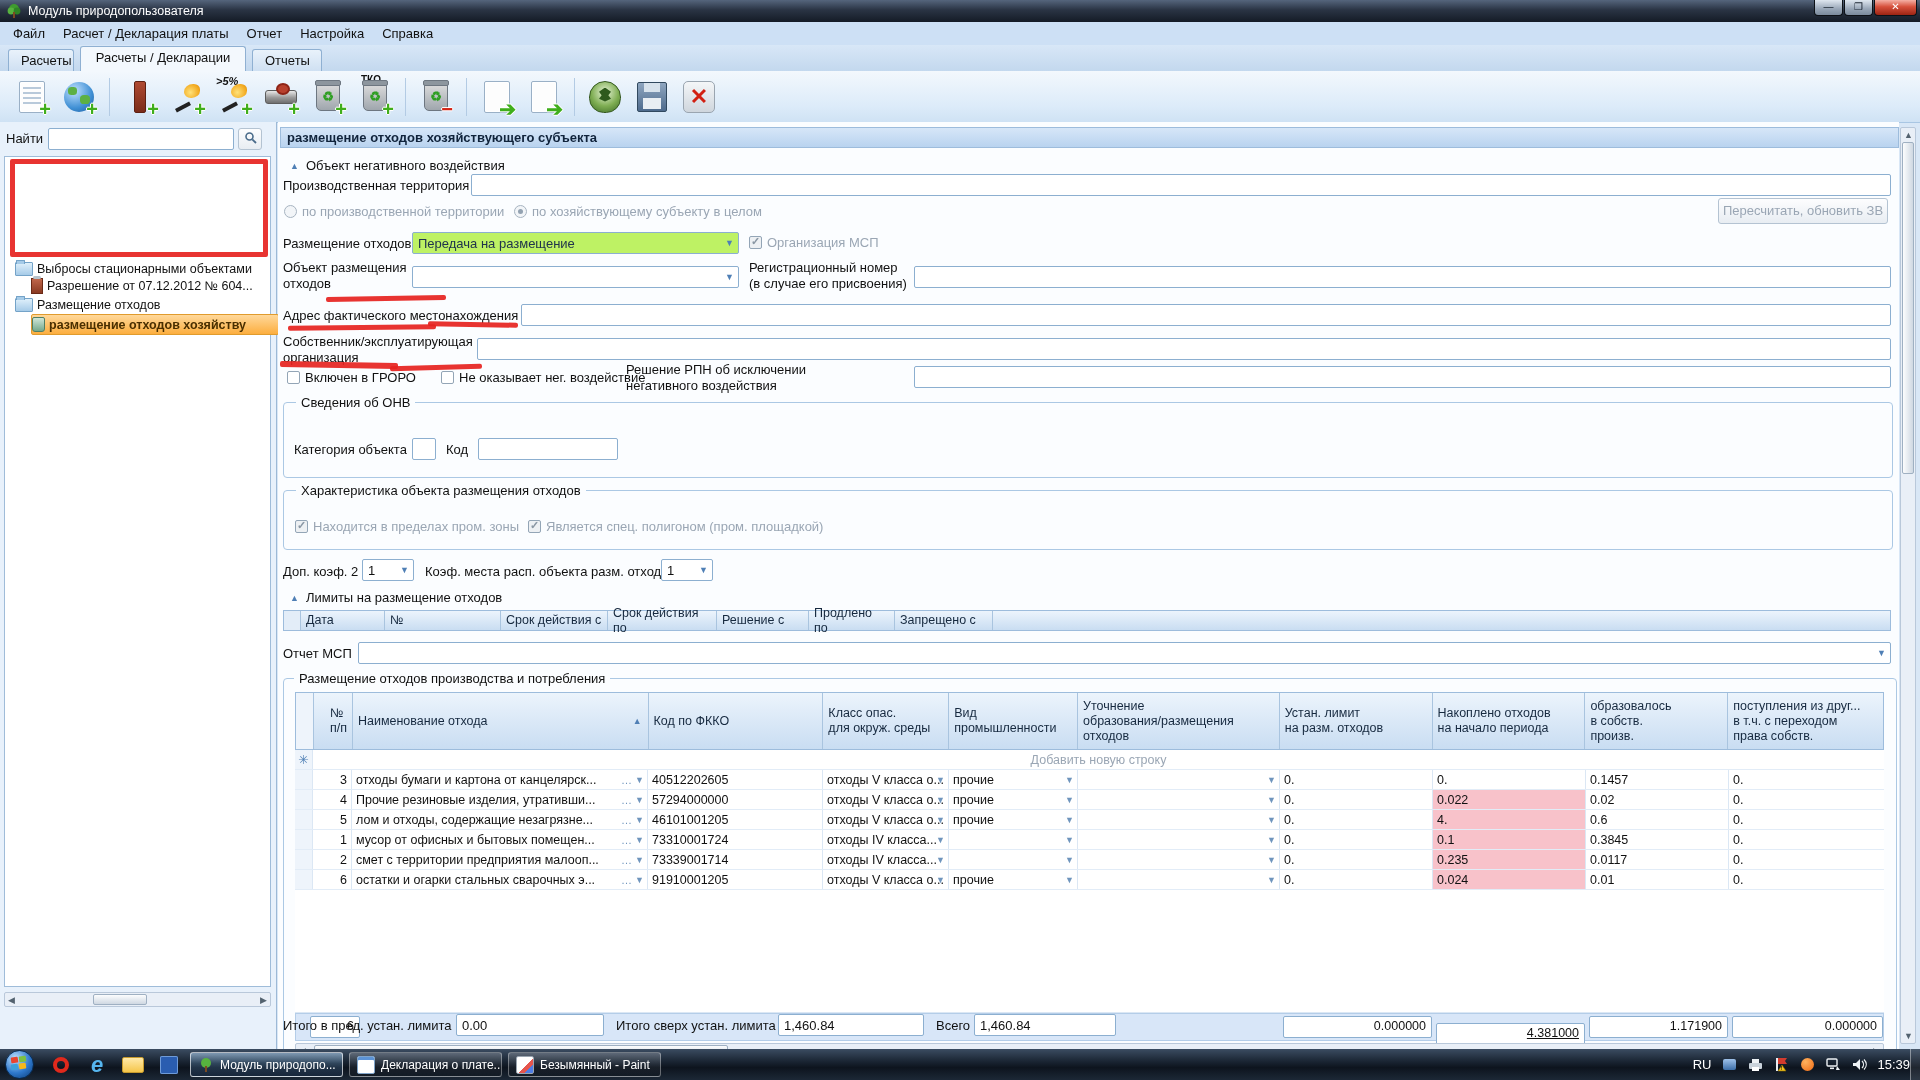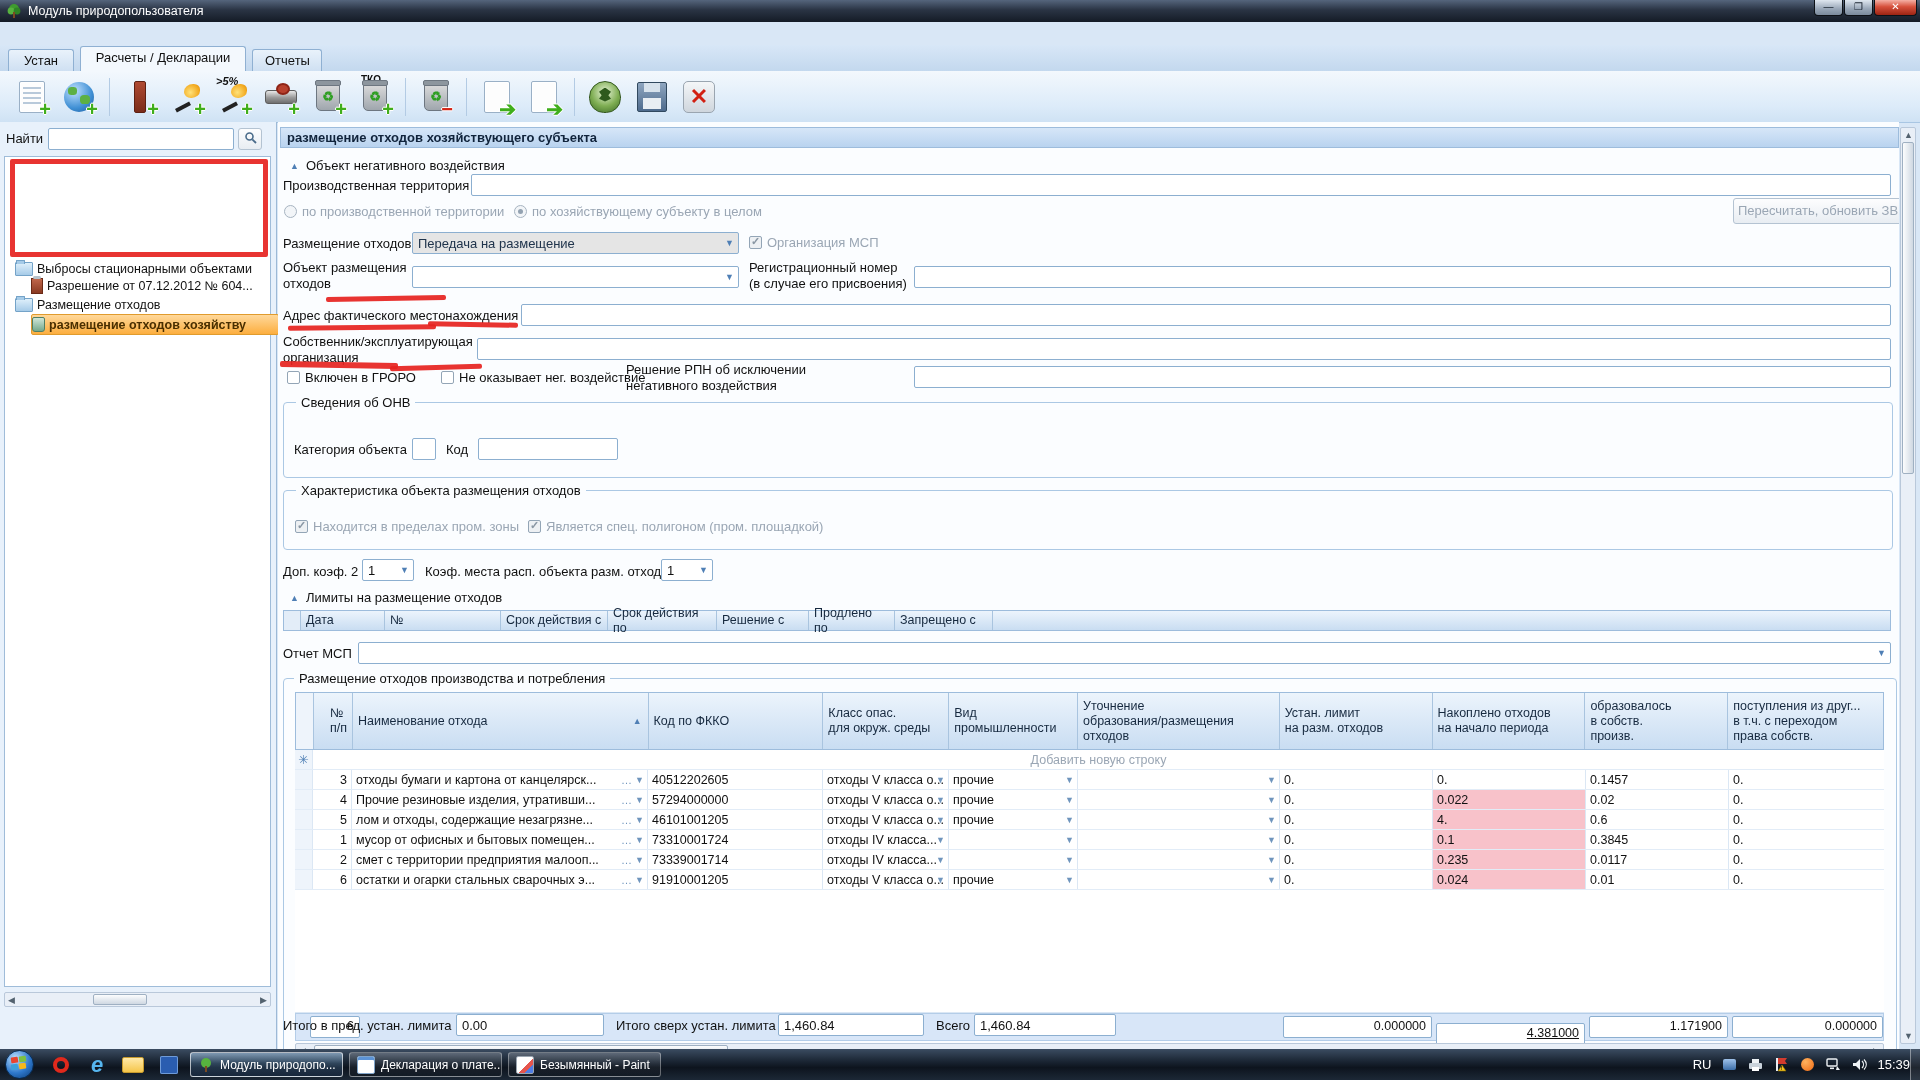--- a/index.html
+++ b/index.html
@@ -79,21 +79,21 @@
   .mainheader{position:absolute;left:2px;top:5px;right:0;height:21px;
     background:linear-gradient(#d6e6f8,#b9d3ef);border:1px solid #9dbcdc;box-sizing:border-box;
     font-weight:bold;color:#10233b;padding:2px 6px;}
   .lbl{position:absolute;white-space:pre-line;line-height:16px;}
   .lbl.gray{color:#9aa6b4;}
   .inp{position:absolute;box-sizing:border-box;height:22px;background:#fff;border:1px solid #8cafd0;border-radius:2px;
     font:13px "Liberation Sans",sans-serif;padding:0 5px;color:#111;}
   .combo{position:absolute;box-sizing:border-box;height:22px;background:#fff;border:1px solid #8cafd0;border-radius:2px;
     display:flex;align-items:center;padding:0 16px 0 5px;}
   .combo .arr{position:absolute;right:4px;top:5px;color:#4f7fb5;font-size:9px;}
-  .combo.disabled{background:#e5e5e5;color:#20344c;}
+  .combo.disabled{background:#bef264;color:#20344c;}
   .chkbox{position:absolute;width:13px;height:13px;box-sizing:border-box;border:1px solid #93a5b6;background:#fff;border-radius:2px;}
   .chkbox.gchecked{background:#edf0f3;}
   .chkbox.gchecked::after{content:"✓";position:absolute;left:1px;top:-2px;font-size:11px;color:#8a97a4;font-weight:bold;}
   .radio{position:absolute;width:13px;height:13px;box-sizing:border-box;border:1px solid #a7b4c1;background:#f2f5f8;border-radius:50%;}
   .radio.sel::after{content:"";position:absolute;left:3px;top:3px;width:5px;height:5px;border-radius:50%;background:#93a2b1;}
   .sec{position:absolute;display:flex;align-items:center;gap:7px;}
   .sec .tri{color:#4f7fb5;font-size:9px;}
   .grp{position:absolute;border:1px solid #abc8e4;border-radius:4px;}
   .grplbl{position:absolute;background:#fbfdff;padding:0 5px;white-space:nowrap;}
   .btn{position:absolute;box-sizing:border-box;background:linear-gradient(#fdfdfe,#e8edf2);border:1px solid #b4c3d2;
@@ -152,23 +152,30 @@
         <rect x="7" y="9" width="2" height="6" fill="#7c4a21"></rect>
     </svg>
     <span class="ttl">Модуль природопользователя</span>
     <div class="winbtns">
       <div class="wbtn">—</div>
       <div class="wbtn">❐</div>
       <div class="wbtn close">✕</div>
     </div>
   </div>
 
+  <div class="menubar">
+    <span class="menu-item">Файл</span>
+    <span class="menu-item">Расчет / Декларация платы</span>
+    <span class="menu-item">Отчет</span>
+    <span class="menu-item">Настройка</span>
+    <span class="menu-item">Справка</span>
+  </div>
 
   <div class="tabstrip">
-    <div class="tab" style="left:8px;width:66px;text-align:center;">Устан</div>
+    <div class="tab" style="left:8px;width:66px;text-align:center;">Расчеты</div>
     <div class="tab active" style="left:80px;width:166px;text-align:center;">Расчеты / Декларации</div>
     <div class="tab" style="left:252px;width:70px;text-align:center;">Отчеты</div>
   </div>
 
   <div class="toolbar">
     <div class="tool">
         <div class="pg-doc">
           <i style="top:5px"></i>
           <i style="top:10px"></i>
           <i style="top:15px"></i>
@@ -295,21 +302,21 @@
       <span class="tri">▲</span>
       <span>Объект негативного воздействия</span>
     </div>
     <span class="lbl" style="left:5px;top:56px;">Производственная территория</span>
     <input class="inp" style="left: 193px; top: 52px; width: 1420px;">
 
     <span class="radio" style="left:6px;top:83px;"></span>
     <span class="lbl gray" style="left:24px;top:82px;">по производственной территории</span>
     <span class="radio sel" style="left:236px;top:83px;"></span>
     <span class="lbl gray" style="left:254px;top:82px;">по хозяйствующему субъекту в целом</span>
-    <div class="btn" style="left:1440px;top:76px;width:170px;height:26px;margin-left:15px;">Пересчитать, обновить ЗВ</div>
+    <div class="btn" style="left:1440px;top:76px;width:170px;height:26px;">Пересчитать, обновить ЗВ</div>
 
     <span class="lbl" style="left:5px;top:114px;">Размещение отходов</span>
     <div class="combo disabled" style="left:134px;top:110px;width:327px;">
       <span>Передача на размещение</span>
         <span class="arr">▼</span>
     </div>
     <span class="chkbox gchecked" style="left:471px;top:114px;"></span>
     <span class="lbl gray" style="left:489px;top:113px;">Организация МСП</span>
 
     <span class="lbl" style="left:5px;top:138px;">Объект размещения

